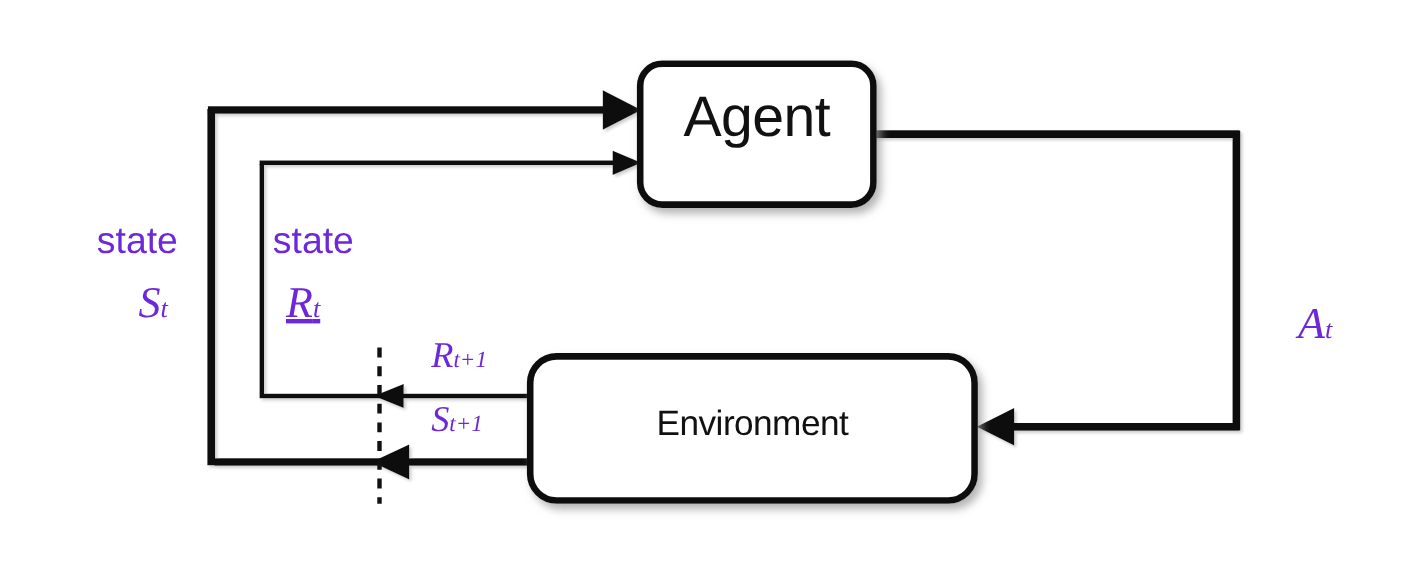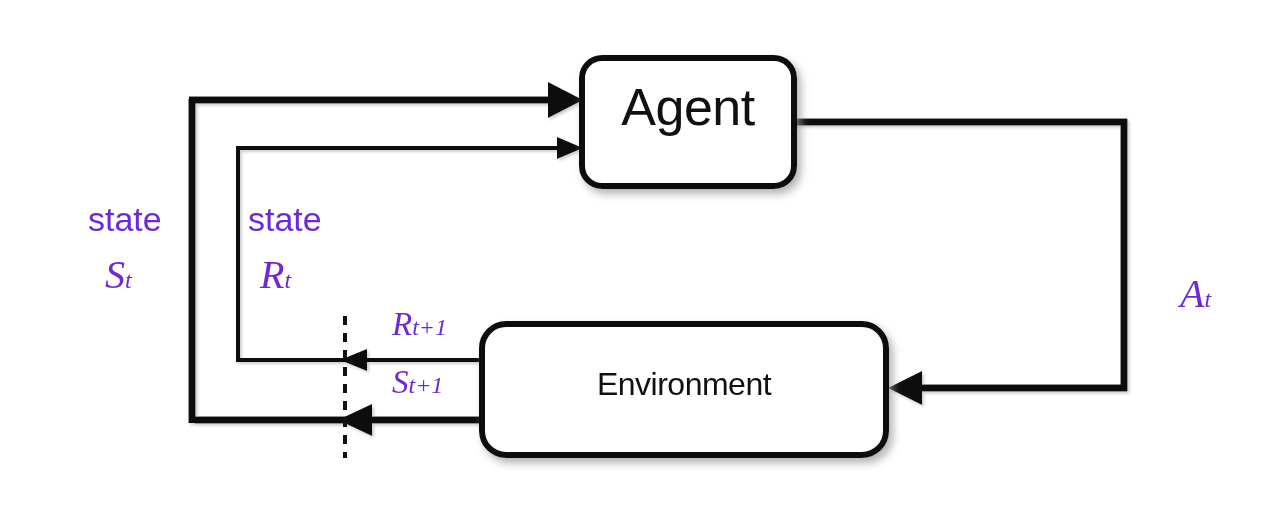--- a/index.html
+++ b/index.html
@@ -68,26 +68,26 @@
   }
   .mathvar .sub {
     font-size: 24px;
     font-style: italic;
   }
   .mathvar.small {
     font-size: 33px;
     line-height: 36px;
   }
   .mathvar.small .sub {
-    font-size: 24px;
+    font-size: 21px;
   }
   #state-word   { left: 68px;  top: 200px; }
-  #state-var    { left: 85px;  top: 253px; }
+  #state-var    { left: 106px;  top: 253px; }
   #reward-word  { left: 228px; top: 200px; }
-  #reward-var   { left: 240px; top: 253px; }
+  #reward-var   { left: 240px; top: 253px; text-decoration: underline; }
   #action-word  { left: 1148px; top: 205px; }
   #action-var   { left: 1160px; top: 272px; }
   #reward-next-var { left: 372px; top: 306px; }
   #state-next-var  { left: 372px; top: 364px; font-family: Liberation Serif, serif; }
 </style>
 </head>
 <body>
 
 <div id="canvas">
 

